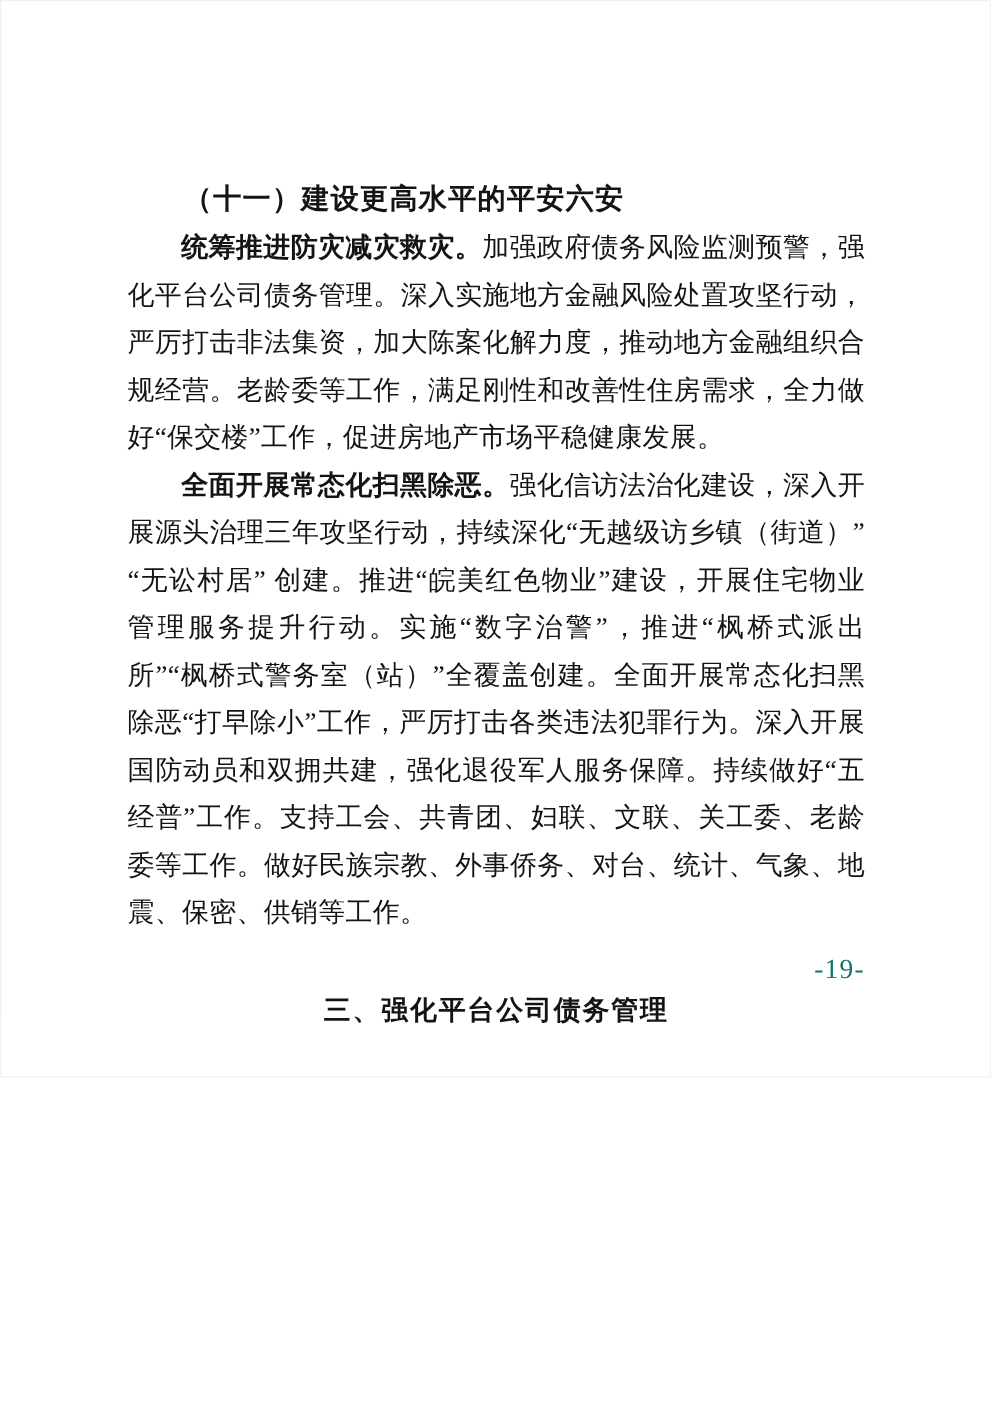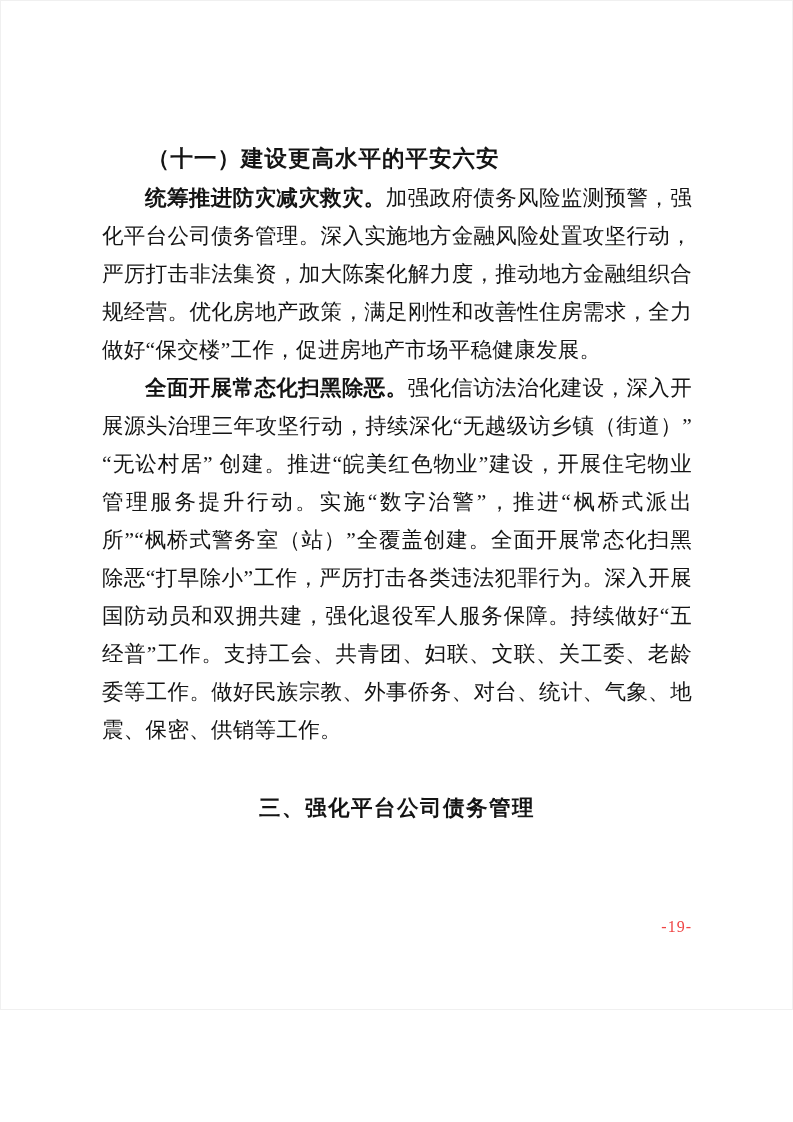--- a/index.html
+++ b/index.html
@@ -3,21 +3,21 @@
 <meta charset="utf-8">
 <style>
   html, body {
     margin: 0;
     padding: 0;
     background: #ffffff;
   }
   .page {
     position: relative;
     width: 793px;
-    height: 1010px;
+    height: 862px;
     background: #ffffff;
     box-sizing: border-box;
     box-shadow: inset 0 0 0 1px #f0f0f0;
     font-family: "Liberation Serif", "DejaVu Serif", serif;
     color: #141414;
     overflow: hidden;
   }
   .content {
     position: absolute;
     left: 102px;
@@ -52,35 +52,35 @@
     line-height: 26px;
     font-weight: bold;
     text-align: center;
     letter-spacing: 1.5px;
     font-family: "Liberation Sans", "DejaVu Sans", sans-serif;
   }
   .page-number {
     position: absolute;
     right: 101px;
     bottom: 74px;
-    font-size: 16px;
+    font-size: 22px;
     letter-spacing: 1px;
     font-family: "Liberation Serif", "DejaVu Serif", serif;
-    color: #ef4444;
+    color: #0f766e;
   }
 </style>
 </head>
 <body>
 
 <div class="page">
   <div class="content">
 
     <h2 class="subsection-heading">（十一）建设更高水平的平安六安</h2>
 
-    <p class="para"><span class="lead">统筹推进防灾减灾救灾。</span><span>加强政府债务风险监测预警，强化平台公司债务管理。深入实施地方金融风险处置攻坚行动，严厉打击非法集资，加大陈案化解力度，推动地方金融组织合规经营。优化房地产政策，满足刚性和改善性住房需求，全力做好“保交楼”工作，促进房地产市场平稳健康发展。</span></p>
+    <p class="para"><span class="lead">统筹推进防灾减灾救灾。</span><span>加强政府债务风险监测预警，强化平台公司债务管理。深入实施地方金融风险处置攻坚行动，严厉打击非法集资，加大陈案化解力度，推动地方金融组织合规经营。老龄委等工作，满足刚性和改善性住房需求，全力做好“保交楼”工作，促进房地产市场平稳健康发展。</span></p>
 
 
     <p class="para"><span class="lead">全面开展常态化扫黑除恶。</span><span>强化信访法治化建设，深入开展源头治理三年攻坚行动，持续深化“无越级访乡镇（街道）” “无讼村居” 创建。推进“皖美红色物业”建设，开展住宅物业管理服务提升行动。实施“数字治警”，推进“枫桥式派出所”“枫桥式警务室（站）”全覆盖创建。全面开展常态化扫黑除恶“打早除小”工作，严厉打击各类违法犯罪行为。深入开展国防动员和双拥共建，强化退役军人服务保障。持续做好“五经普”工作。支持工会、共青团、妇联、文联、关工委、老龄委等工作。做好民族宗教、外事侨务、对台、统计、气象、地震、保密、供销等工作。</span></p>
 
     <h1 class="section-heading">三、强化平台公司债务管理</h1>
   </div>
 
   <div class="page-number">-19-</div>
 </div>
 

